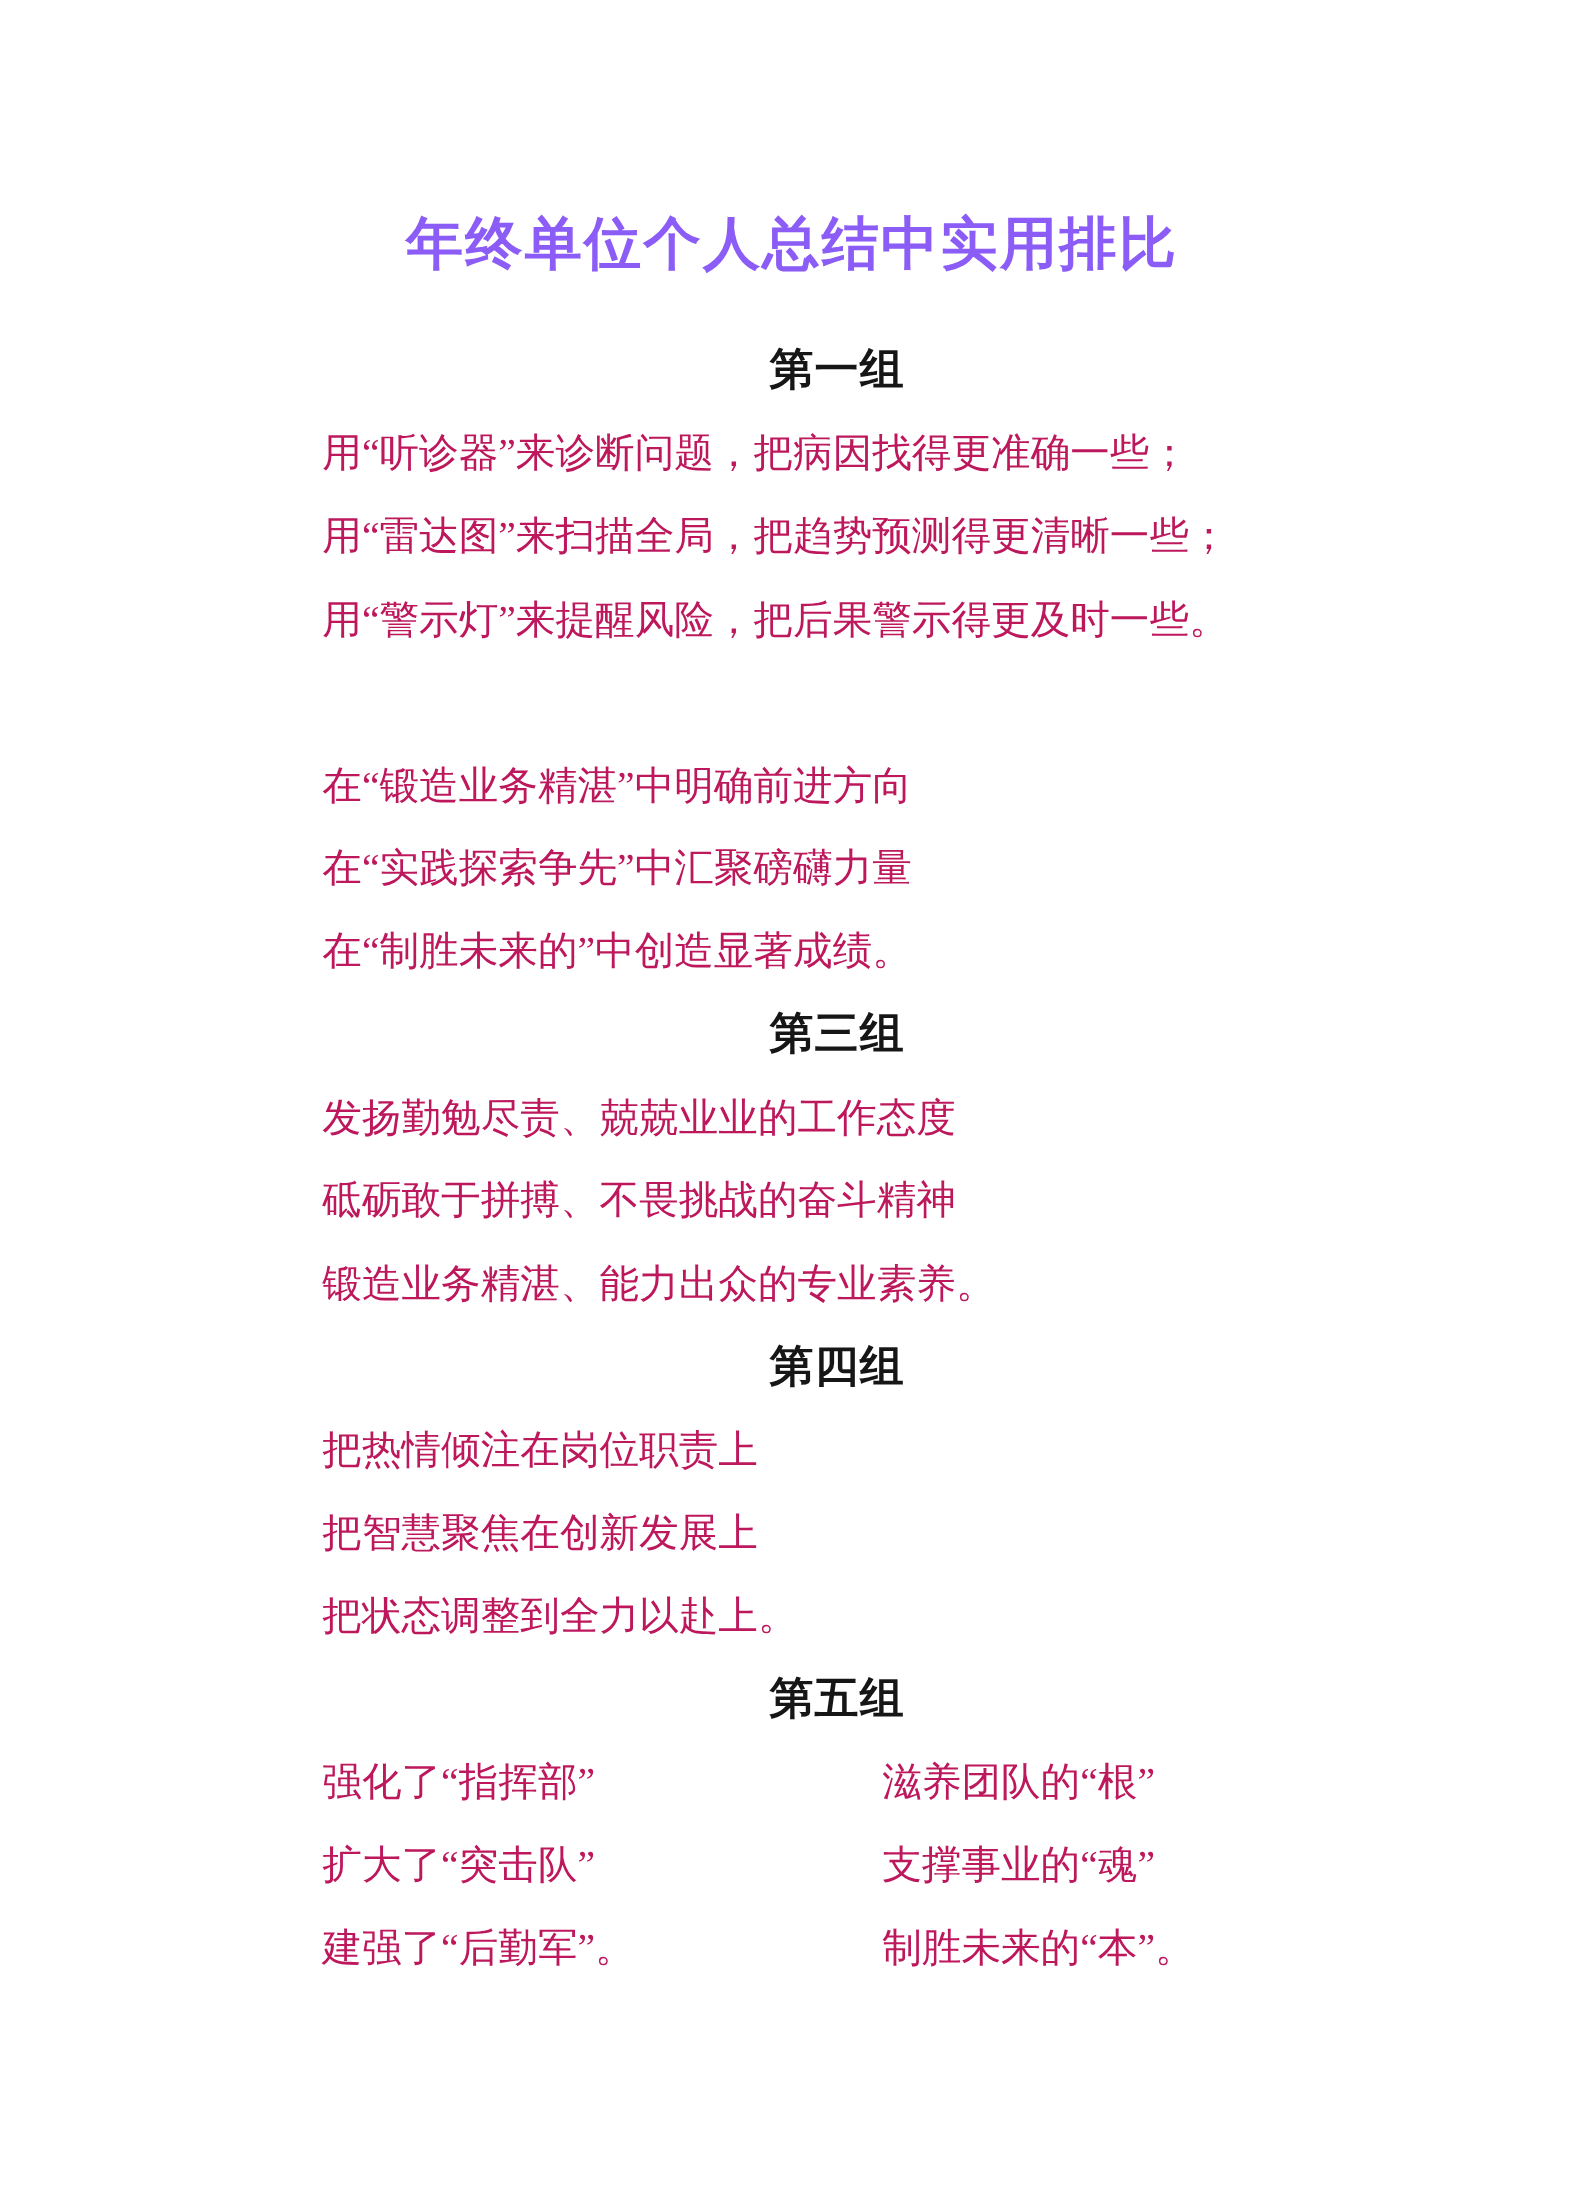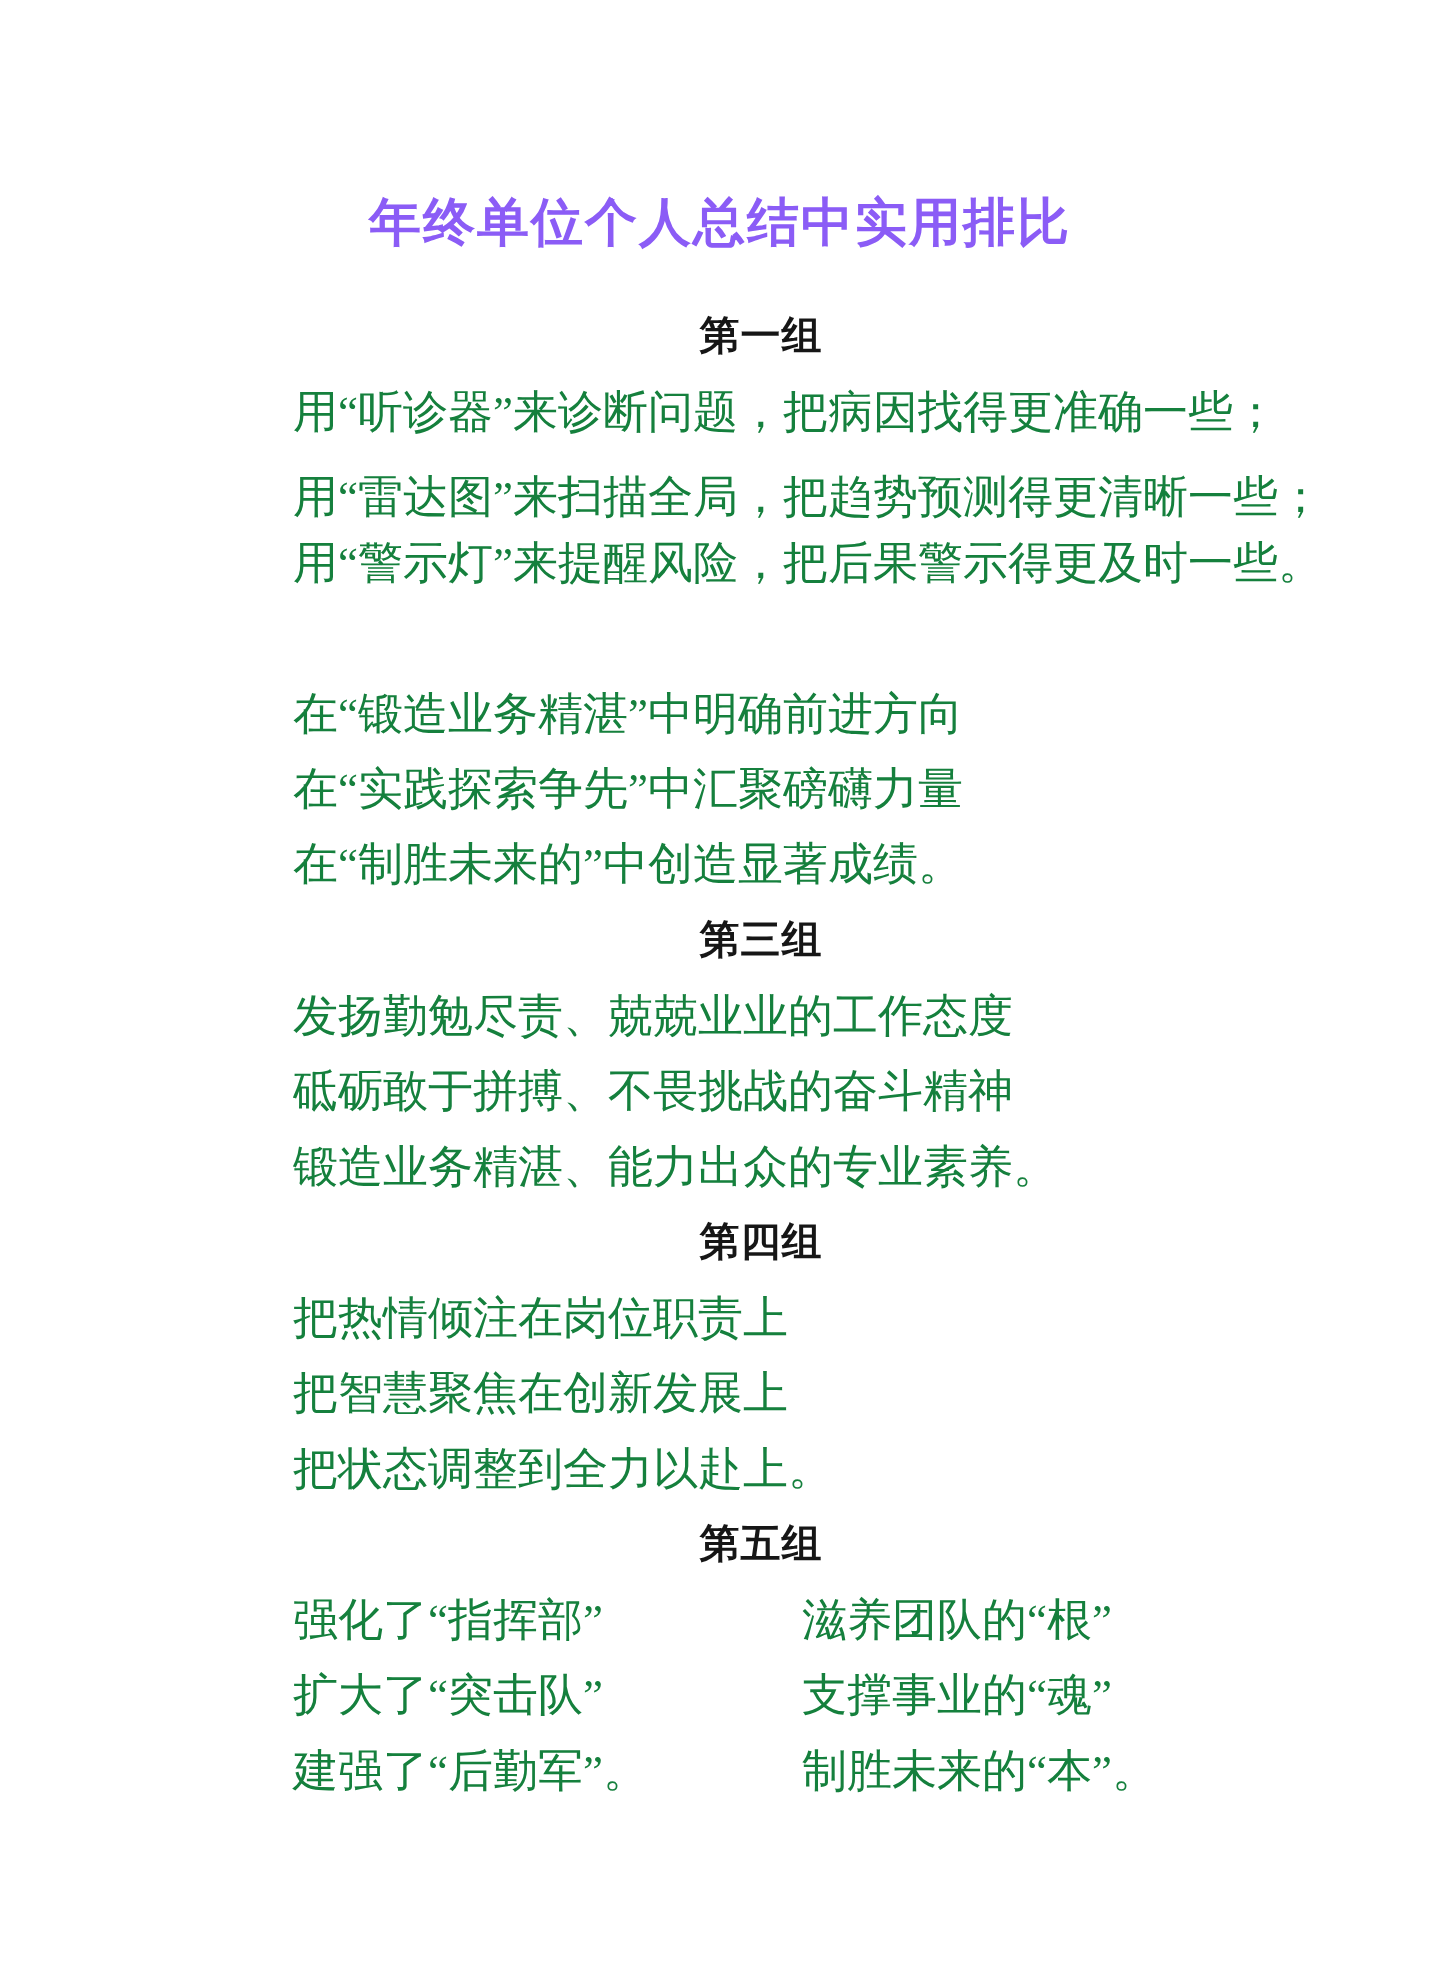--- a/index.html
+++ b/index.html
@@ -41,31 +41,31 @@
     font-weight: 700;
     letter-spacing: 1px;
     color: #161616;
     padding-left: 41px;
   }
   .doc-line {
     position: absolute;
     left: 293px;
     height: 56px;
     line-height: 56px;
-    font-size: 45px;
+    font-size: 36px;
     white-space: nowrap;
-    color: #15803d;
+    color: #be185d;
   }
   .doc-line.col-right {
     left: 802px;
   }
   
   .h-g1 { top: 308px; }
   .l-g1-1 { top: 384px; }
-  .l-g1-2 { top: 469px; }
+  .l-g1-2 { top: 459px; }
   .l-g1-3 { top: 535px; }
   .h-g2 { top: 610px; }
   .l-g2-1 { top: 686px; }
   .l-g2-2 { top: 761px; }
   .l-g2-3 { top: 836px; }
   .h-g3 { top: 912px; }
   .l-g3-1 { top: 988px; }
   .l-g3-2 { top: 1063px; }
   .l-g3-3 { top: 1139px; }
   .h-g4 { top: 1214px; }

